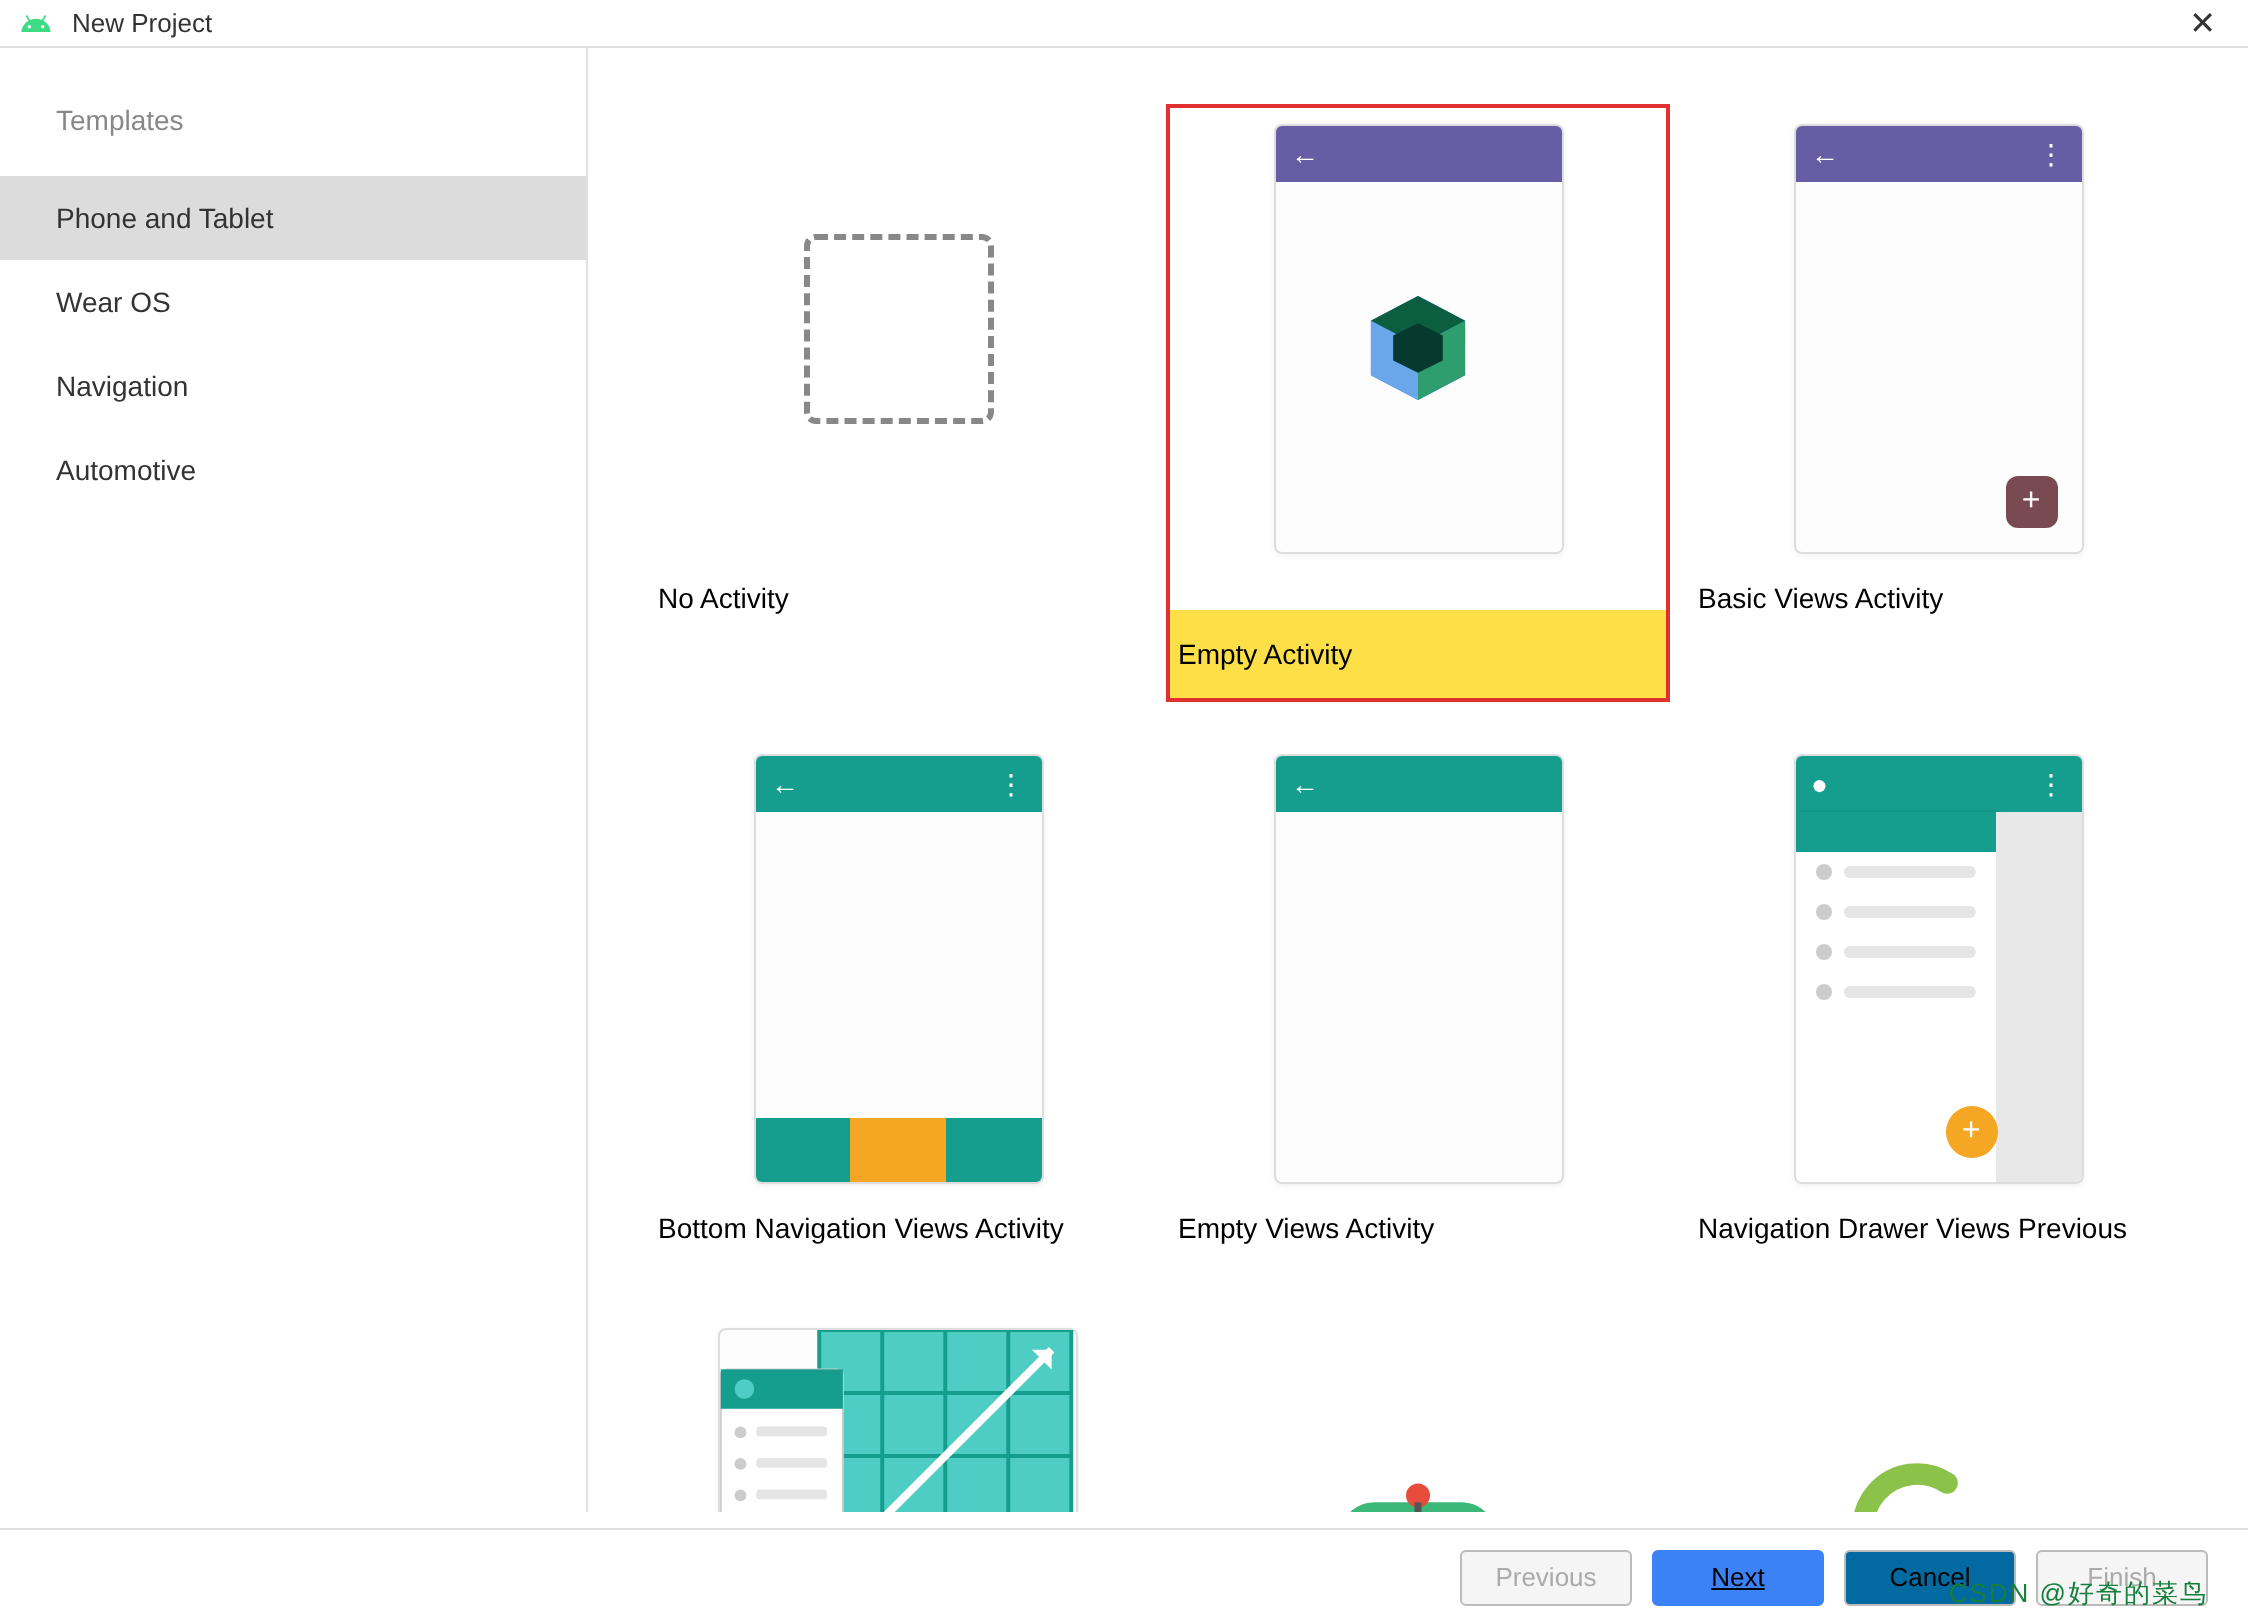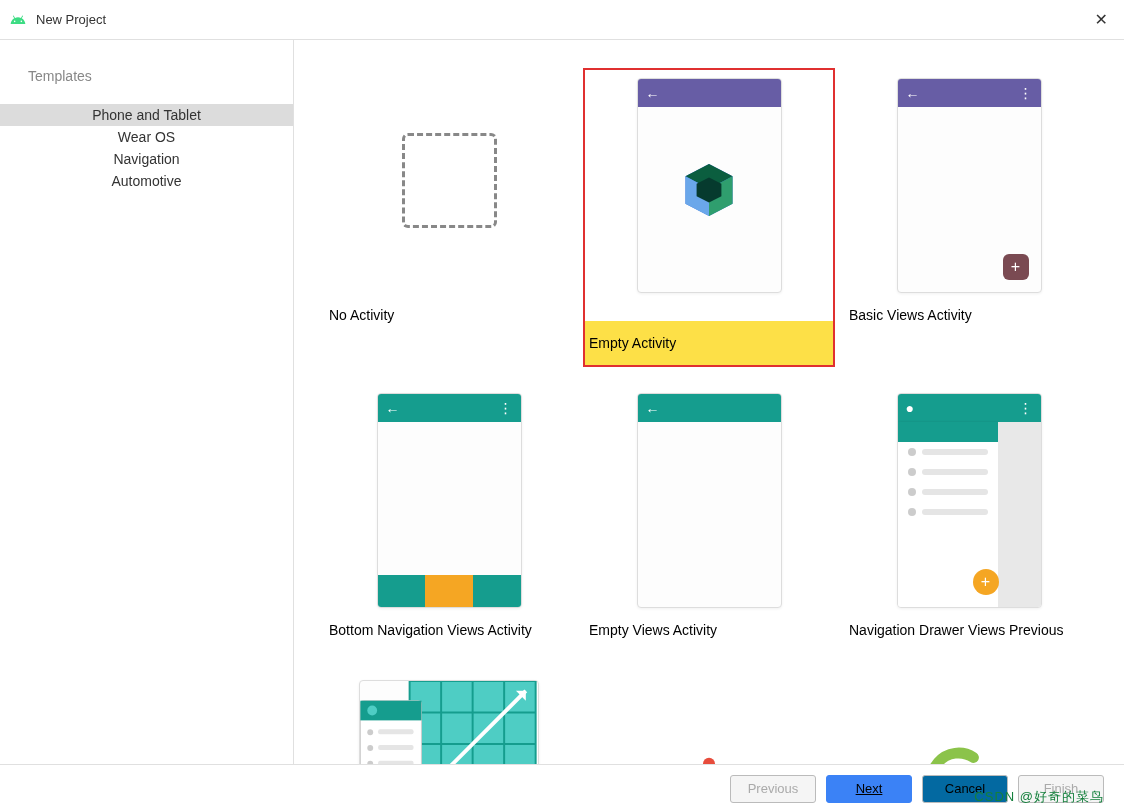--- a/index.html
+++ b/index.html
@@ -1,24 +1,24 @@
 <!DOCTYPE html>
 <html><head>
 <meta charset="utf-8">
 <style>
 * { box-sizing: border-box; margin: 0; padding: 0; }
 body { font-family: "Segoe UI", Arial, sans-serif; font-size: 13px; color: #333; background: #fff; width: 1124px; height: 812px; overflow: hidden; position: relative; }
-.titlebar { height: 40px; display: flex; align-items: center; padding: 0 10px; border-bottom: 1px solid #e0e0e0; }
+.titlebar { height: 24px; display: flex; align-items: center; padding: 0 10px; border-bottom: 1px solid #e0e0e0; }
 .titlebar .android-icon { width: 16px; height: 16px; margin-right: 10px; }
 .titlebar .title { flex: 1; font-size: 13px; }
 .titlebar .close { font-size: 16px; cursor: pointer; padding: 0 6px; }
 .main { display: flex; height: calc(100% - 32px - 48px); }
 .sidebar { width: 294px; border-right: 1px solid #e0e0e0; padding-top: 28px; }
 .sidebar-header { color: #888; padding: 0 28px 20px; font-size: 14px; }
-.sidebar-item { padding: 3px 28px; font-size: 14px; cursor: pointer; text-align: center; }
+.sidebar-item { padding: 13px 28px; font-size: 14px; cursor: pointer; }
 .sidebar-item.selected { background: #dcdcdc; }
 .content { flex: 1; overflow-y: auto; padding: 30px 20px 0; position: relative; }
 .grid { display: grid; grid-template-columns: repeat(3, 248px); gap: 20px 12px; justify-content: center; }
 .card { display: flex; flex-direction: column; align-items: center; cursor: pointer; }
 .card.selected { outline: 2px solid #e03030; outline-offset: 0; }
 .preview { width: 145px; height: 215px; background: #fdfdfd; border: 1px solid #ddd; border-radius: 4px; box-shadow: 0 1px 3px rgba(0,0,0,0.06); position: relative; overflow: hidden; margin-top: 8px; }
 .card-label { width: 100%; padding: 14px 4px; font-size: 14px; color: #000; }
 .card.selected .card-label { background: #fde047; margin-top: 28px; }
 .appbar { height: 28px; display: flex; align-items: center; padding: 0 8px; color: #fff; }
 .appbar.purple { background: #675da5; }

